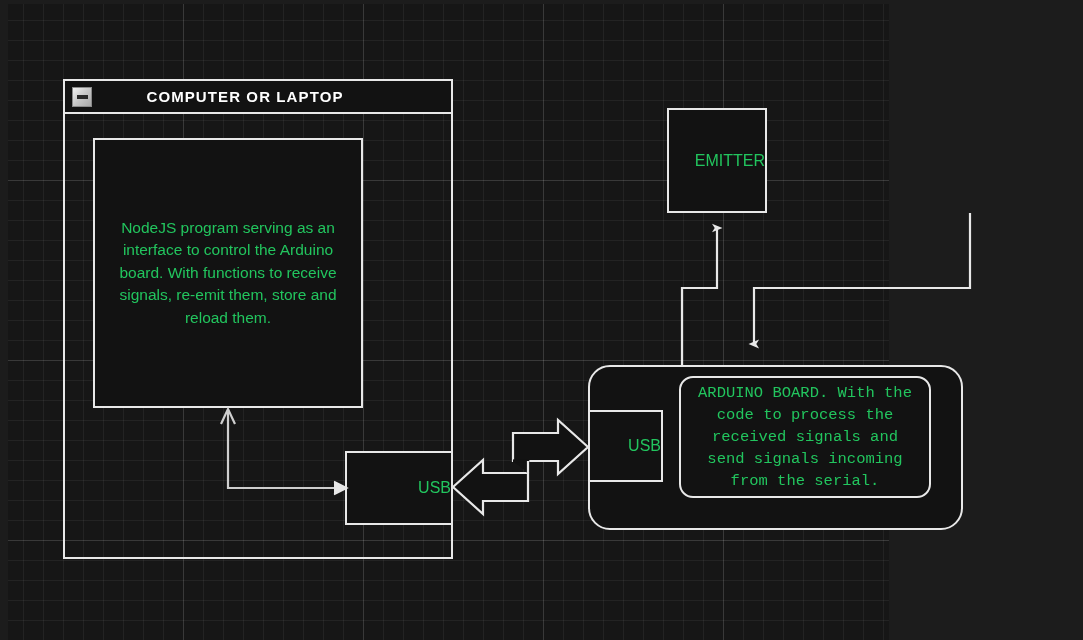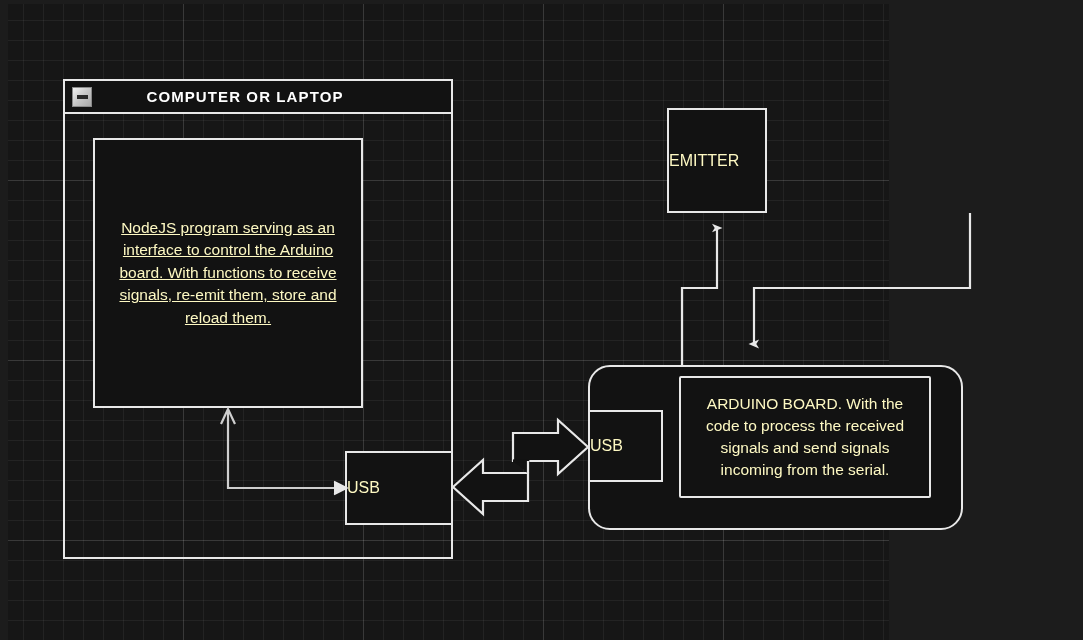--- a/index.html
+++ b/index.html
@@ -33,24 +33,24 @@
   }
   .edge-band-top {
     position: absolute; left: 0; top: 0; width: 1083px; height: 4px;
     background: #1c1c1c;
   }
 
   .box {
     position: absolute;
     border: 2px solid #e8e8e8;
     background: #121212;
-    color: #fef9c3;
+    color: #22c55e;
     display: flex;
     align-items: center;
-    justify-content: flex-start;
+    justify-content: flex-end;
     text-align: center;
     font-size: 16px;
     line-height: 1.35;
   }
 
   
   #computer-window {
     position: absolute;
     left: 63px; top: 79px;
     width: 390px; height: 480px;
@@ -86,21 +86,21 @@
   #minimize-button .dash {
     width: 11px; height: 4px; background: #2b2b2b;
   }
 
   #nodejs-box {
     left: 93px; top: 138px;
     width: 270px; height: 270px;
     align-items: center;
     padding: 10px 14px;
   }
-  #nodejs-box .txt { font-size: 15.5px; line-height: 1.45; text-decoration: underline; }
+  #nodejs-box .txt { font-size: 15.5px; line-height: 1.45; }
 
   
   #usb-computer { left: 345px; top: 451px; width: 108px; height: 74px; font-size: 16px; }
   #usb-arduino  { left: 588px; top: 410px; width: 75px;  height: 72px; font-size: 16px; z-index: 6; }
 
   
   #emitter-box  { left: 667px; top: 108px; width: 100px; height: 105px; font-size: 16px; }
   #receiver-box { left: 917px; top: 108px; width: 105px; height: 105px; font-size: 16px; }
 
   
@@ -109,23 +109,24 @@
     left: 588px; top: 365px;
     width: 375px; height: 165px;
     border: 2px solid #e8e8e8;
     border-radius: 22px;
     background: #121212;
     z-index: 4;
   }
   #arduino-inner {
     left: 679px; top: 376px;
     width: 252px; height: 122px;
-    border-radius: 2px;
+    border-radius: 14px;
     padding: 6px 10px;
     z-index: 5;
+    font-family: Liberation Mono, monospace;
   }
   #arduino-inner .txt { font-size: 15.5px; line-height: 1.42; }
 
   svg.overlay {
     position: absolute;
     left: 0; top: 0;
     width: 1083px; height: 640px;
     overflow: visible;
     pointer-events: none;
   }

